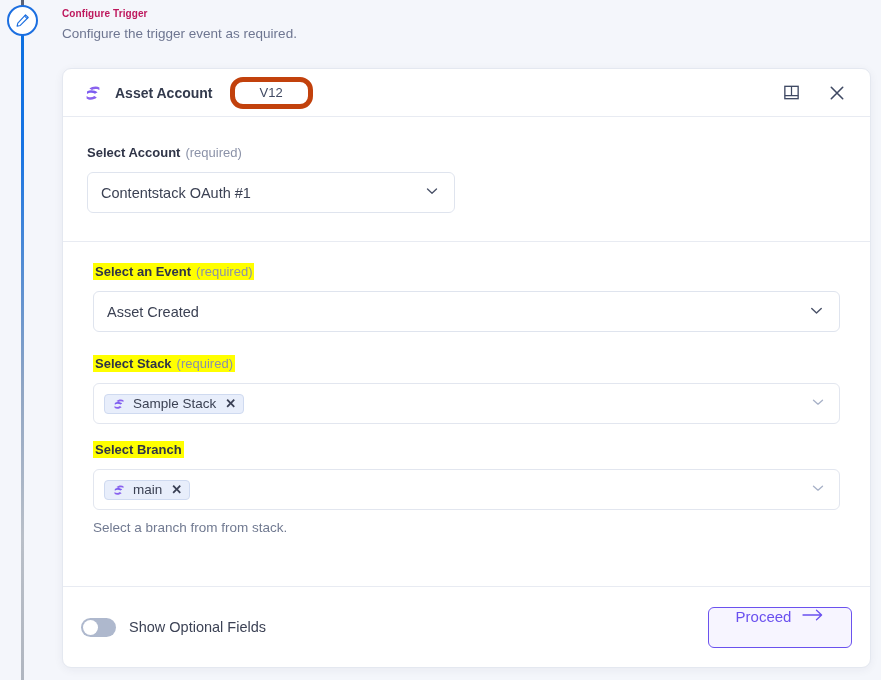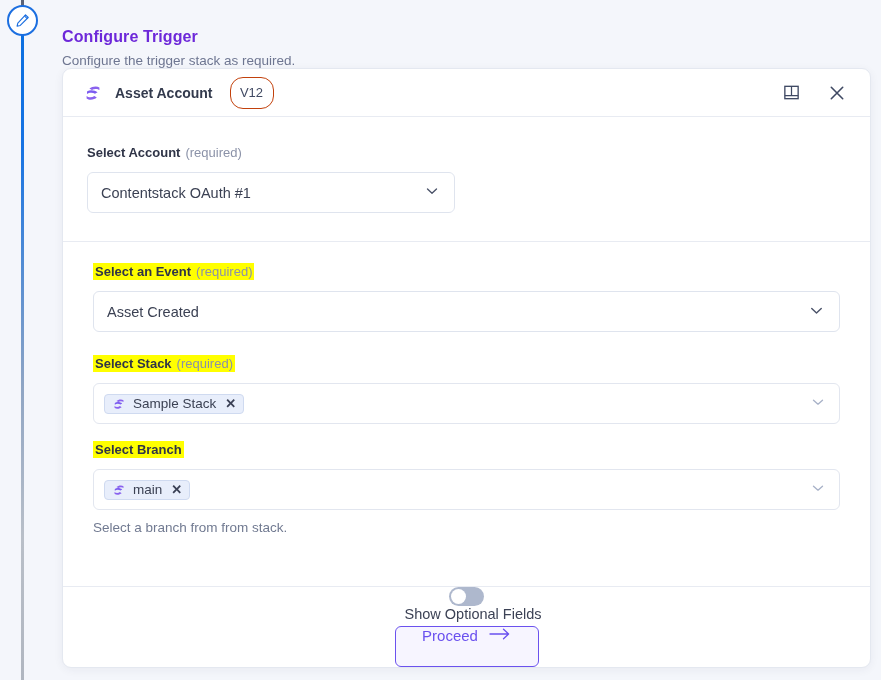--- a/index.html
+++ b/index.html
@@ -48,25 +48,24 @@
   }
   .rail-node svg { display: block; }
 
   
   .page-head {
     position: absolute;
     left: 62px; top: 8px;
     width: 500px;
   }
   .page-title {
-    font-size: 16px;
+    font-size: 10px;
     font-weight: bold;
-    color: #6d28d9;
+    color: #be185d;
     letter-spacing: .1px;
-    margin-top: 20px;
   }
   .page-sub {
     margin-top: 7px;
     font-size: 13.5px;
     color: #6e7691;
   }
 
   
   .card {
     position: absolute;
@@ -92,22 +91,22 @@
   .card-title {
     margin-left: 12px;
     font-size: 14px;
     font-weight: bold;
     color: #333a4d;
   }
   .version-pill {
     margin-left: 17px;
     min-width: 44px;
     height: 32px;
-    padding: 0 9px;
-    border: 1px solid #c2410c;
+    padding: 0 25px;
+    border: 5px solid #c2410c;
     border-radius: 13px;
     display: flex;
     align-items: center;
     justify-content: center;
     font-size: 13px;
     color: #414a63;
   }
   .header-spacer { flex: 1 1 auto; }
   .hdr-icon-btn {
     width: 34px; height: 34px;
@@ -206,21 +205,20 @@
   
   .card-footer {
     position: absolute;
     left: 0; bottom: 0;
     width: 100%;
     height: 81px;
     border-top: 1px solid #e8ebf2;
     display: flex;
     align-items: center;
     padding: 0 18px 0 18px;
-    flex-direction: column;
   }
   .toggle {
     width: 35px; height: 19px;
     border-radius: 10px;
     background: #aeb8cd;
     position: relative;
     flex: 0 0 auto;
     cursor: pointer;
   }
   .toggle .knob {
@@ -266,21 +264,21 @@
       <svg width="15" height="15" viewBox="0 0 16 16" fill="none">
         <path d="M11.2 1.9 L14.1 4.8 L5.6 13.3 L2.2 14.1 L3 10.7 Z" stroke="#1c6fe0" stroke-width="1.2" fill="none" stroke-linejoin="round"></path>
         <path d="M10.1 3.0 L13.0 5.9" stroke="#1c6fe0" stroke-width="1.1"></path>
       </svg>
     </span>
   </div>
 </div>
 
 <div class="page-head">
   <div class="page-title">Configure Trigger</div>
-  <div class="page-sub">Configure the trigger stack as required.</div>
+  <div class="page-sub">Configure the trigger event as required.</div>
 </div>
 
 <div class="card">
 
   <div class="card-header">
     <span class="cs-logo">
       <svg width="20" height="20" viewBox="0 0 20 20">
         <path d="M12.6 3.4 C10.0 3.4 8.0 4.3 6.4 5.6 L8.9 7.1 C10.1 6.3 11.3 5.9 12.8 5.9 C14.4 5.9 15.6 6.4 16.4 7.1 L16.4 4.6 C15.4 3.8 14.1 3.4 12.6 3.4 Z" fill="#8a62ee"></path>
         <path d="M4.0 8.4 L4.0 11.0 C5.2 10.1 6.6 9.7 8.1 9.7 C9.7 9.7 11.0 10.1 12.0 10.8 L14.6 9.3 C13.0 8.1 11.0 7.3 8.4 7.3 C6.7 7.3 5.2 7.7 4.0 8.4 Z" fill="#7c5cf0"></path>
         <path d="M3.6 12.9 L3.6 15.4 C4.8 16.3 6.1 16.7 7.6 16.7 C10.2 16.7 12.2 15.8 13.8 14.5 L11.3 13.0 C10.1 13.8 8.9 14.2 7.4 14.2 C5.8 14.2 4.5 13.7 3.6 12.9 Z" fill="#8a62ee"></path>

